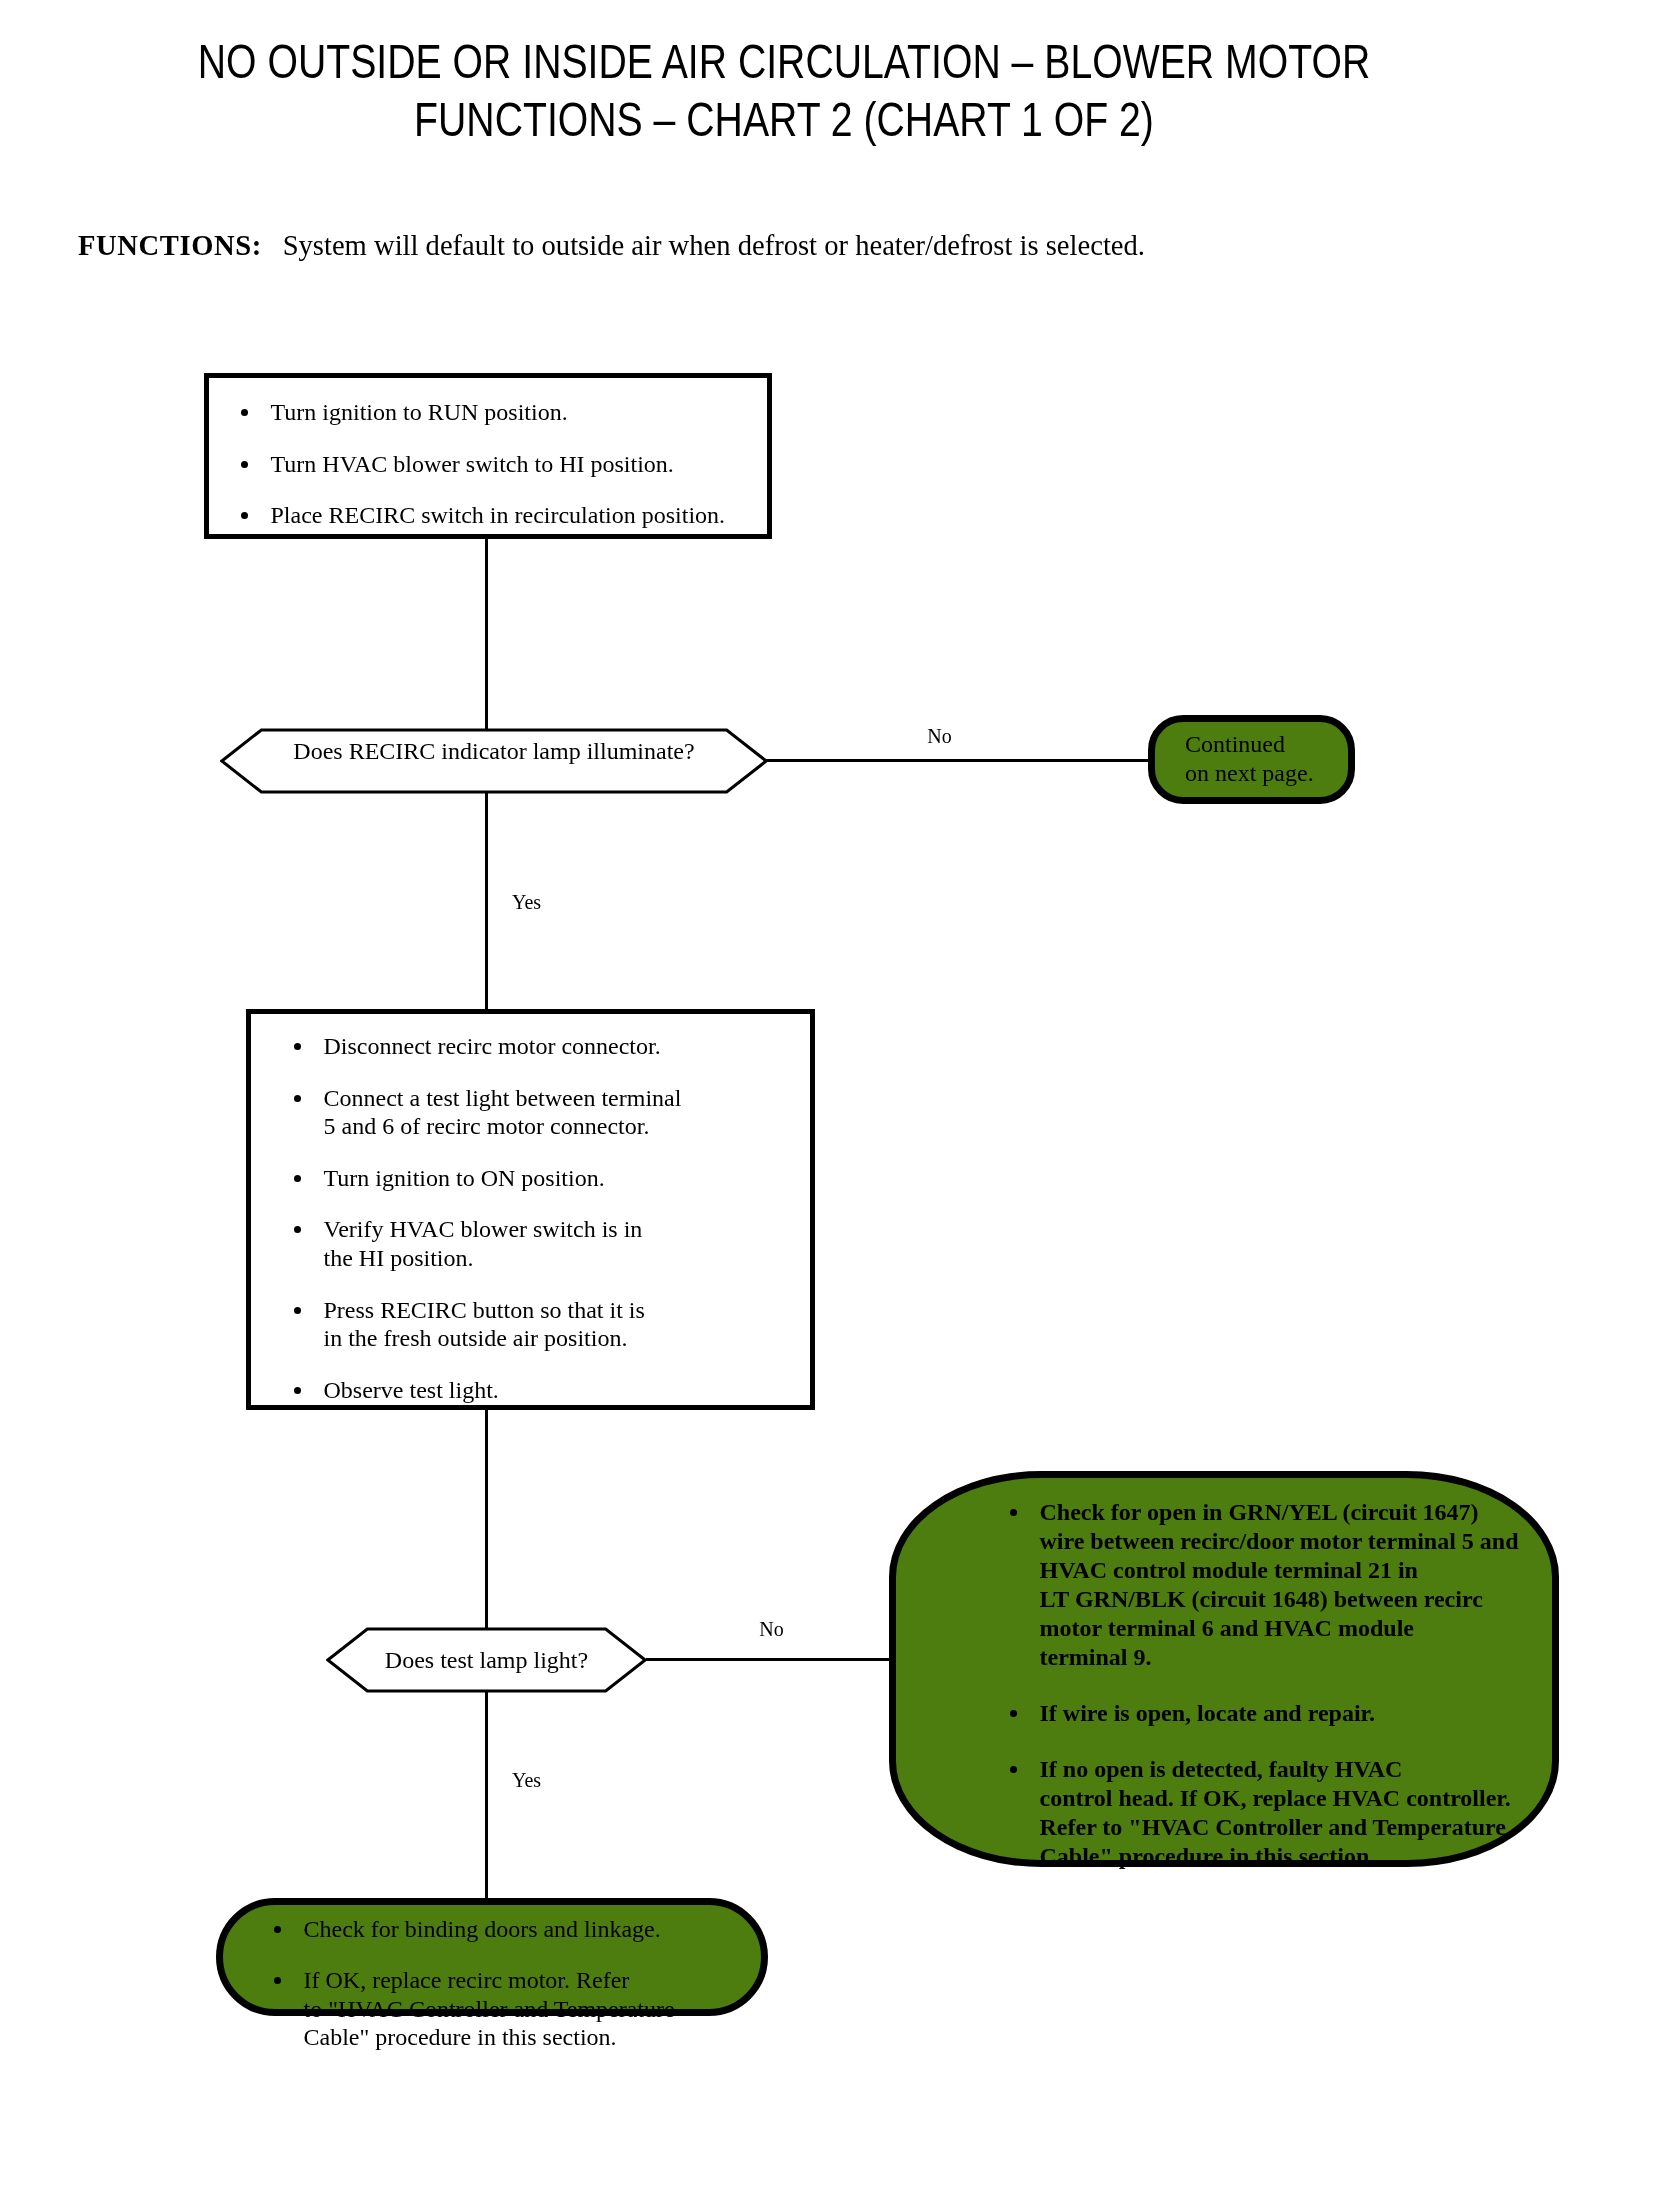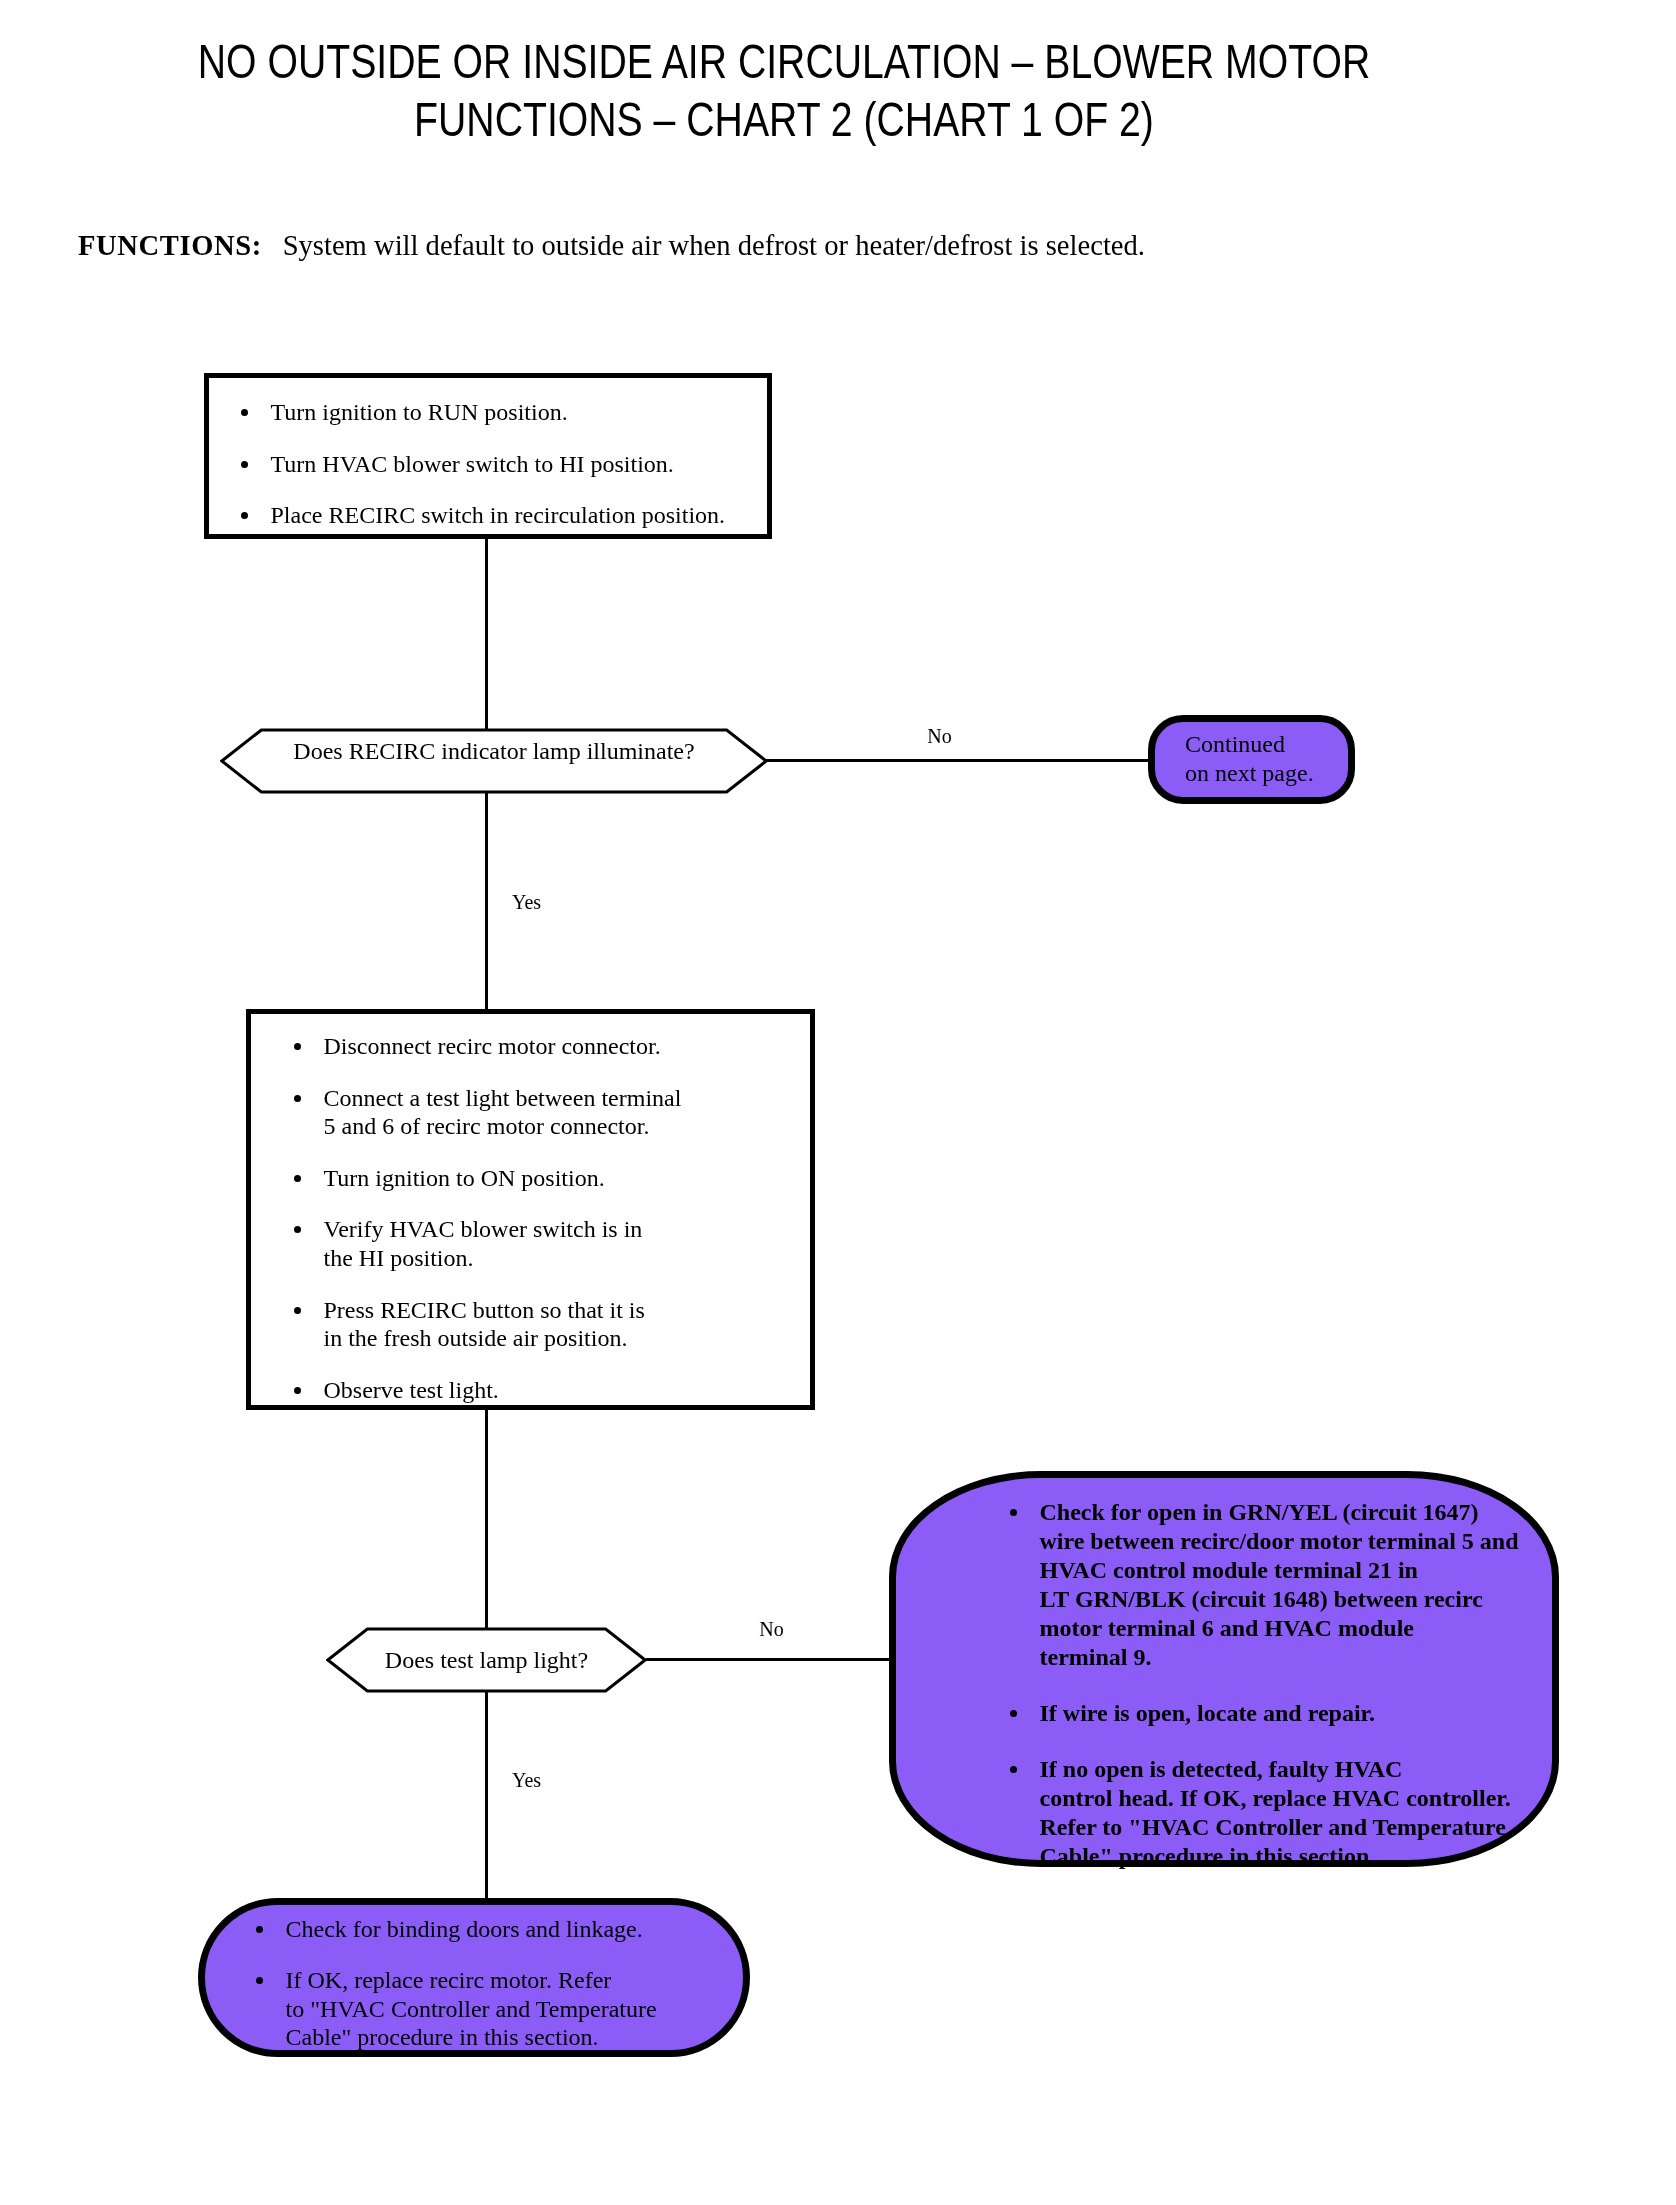--- a/index.html
+++ b/index.html
@@ -35,29 +35,29 @@
   }
   #hex1-label { left:220px; top:728px; width:548px; height:46px; }
   #hex2-label { left:326px; top:1627px; width:321px; height:66px; }
   
   .branch-label { position:absolute; font-size:20px; }
   #no1  { left:900px; top:725px; width:79px; text-align:center; }
   #yes1 { left:512px;  top:891px; }
   #no2  { left:732px; top:1618px; width:79px; text-align:center; }
   #yes2 { left:512px;  top:1769px; }
   
-  .terminal { position:absolute; border:7.3px solid #000; box-sizing:border-box; background:#8b5cf6; }
+  .terminal { position:absolute; border:7.3px solid #000; box-sizing:border-box; background:#4d7c0f; }
   #continued {
     left:1148px; top:715px; width:207px; height:89px; border-radius:35px;
     font-size:24px; line-height:28.6px; padding:8px 0 0 30px; white-space:pre-line;
   }
   #no-terminal { left:889px; top:1471px; width:670px; height:396px; border-radius:152px / 106px;font-weight:bold; }
   #no-terminal ul { padding:19.5px 18px 0 135px; line-height:29px; }
   #no-terminal ul.bullets li { margin-bottom:27px; }
-  #yes-terminal { left:198px; top:1898px; width:552px; height:159px; border-radius:88px; }
+  #yes-terminal { left:216px; top:1898px; width:552px; height:118px; border-radius:88px; }
   #yes-terminal ul { padding:9.7px 9.7px 0 72px; }
 </style>
 </head>
 <body>
 
 <div class="page">
 
   <div class="title">
     <div>NO OUTSIDE OR INSIDE AIR CIRCULATION – BLOWER MOTOR</div>
     <div>FUNCTIONS – CHART 2 (CHART 1 OF 2)</div>

